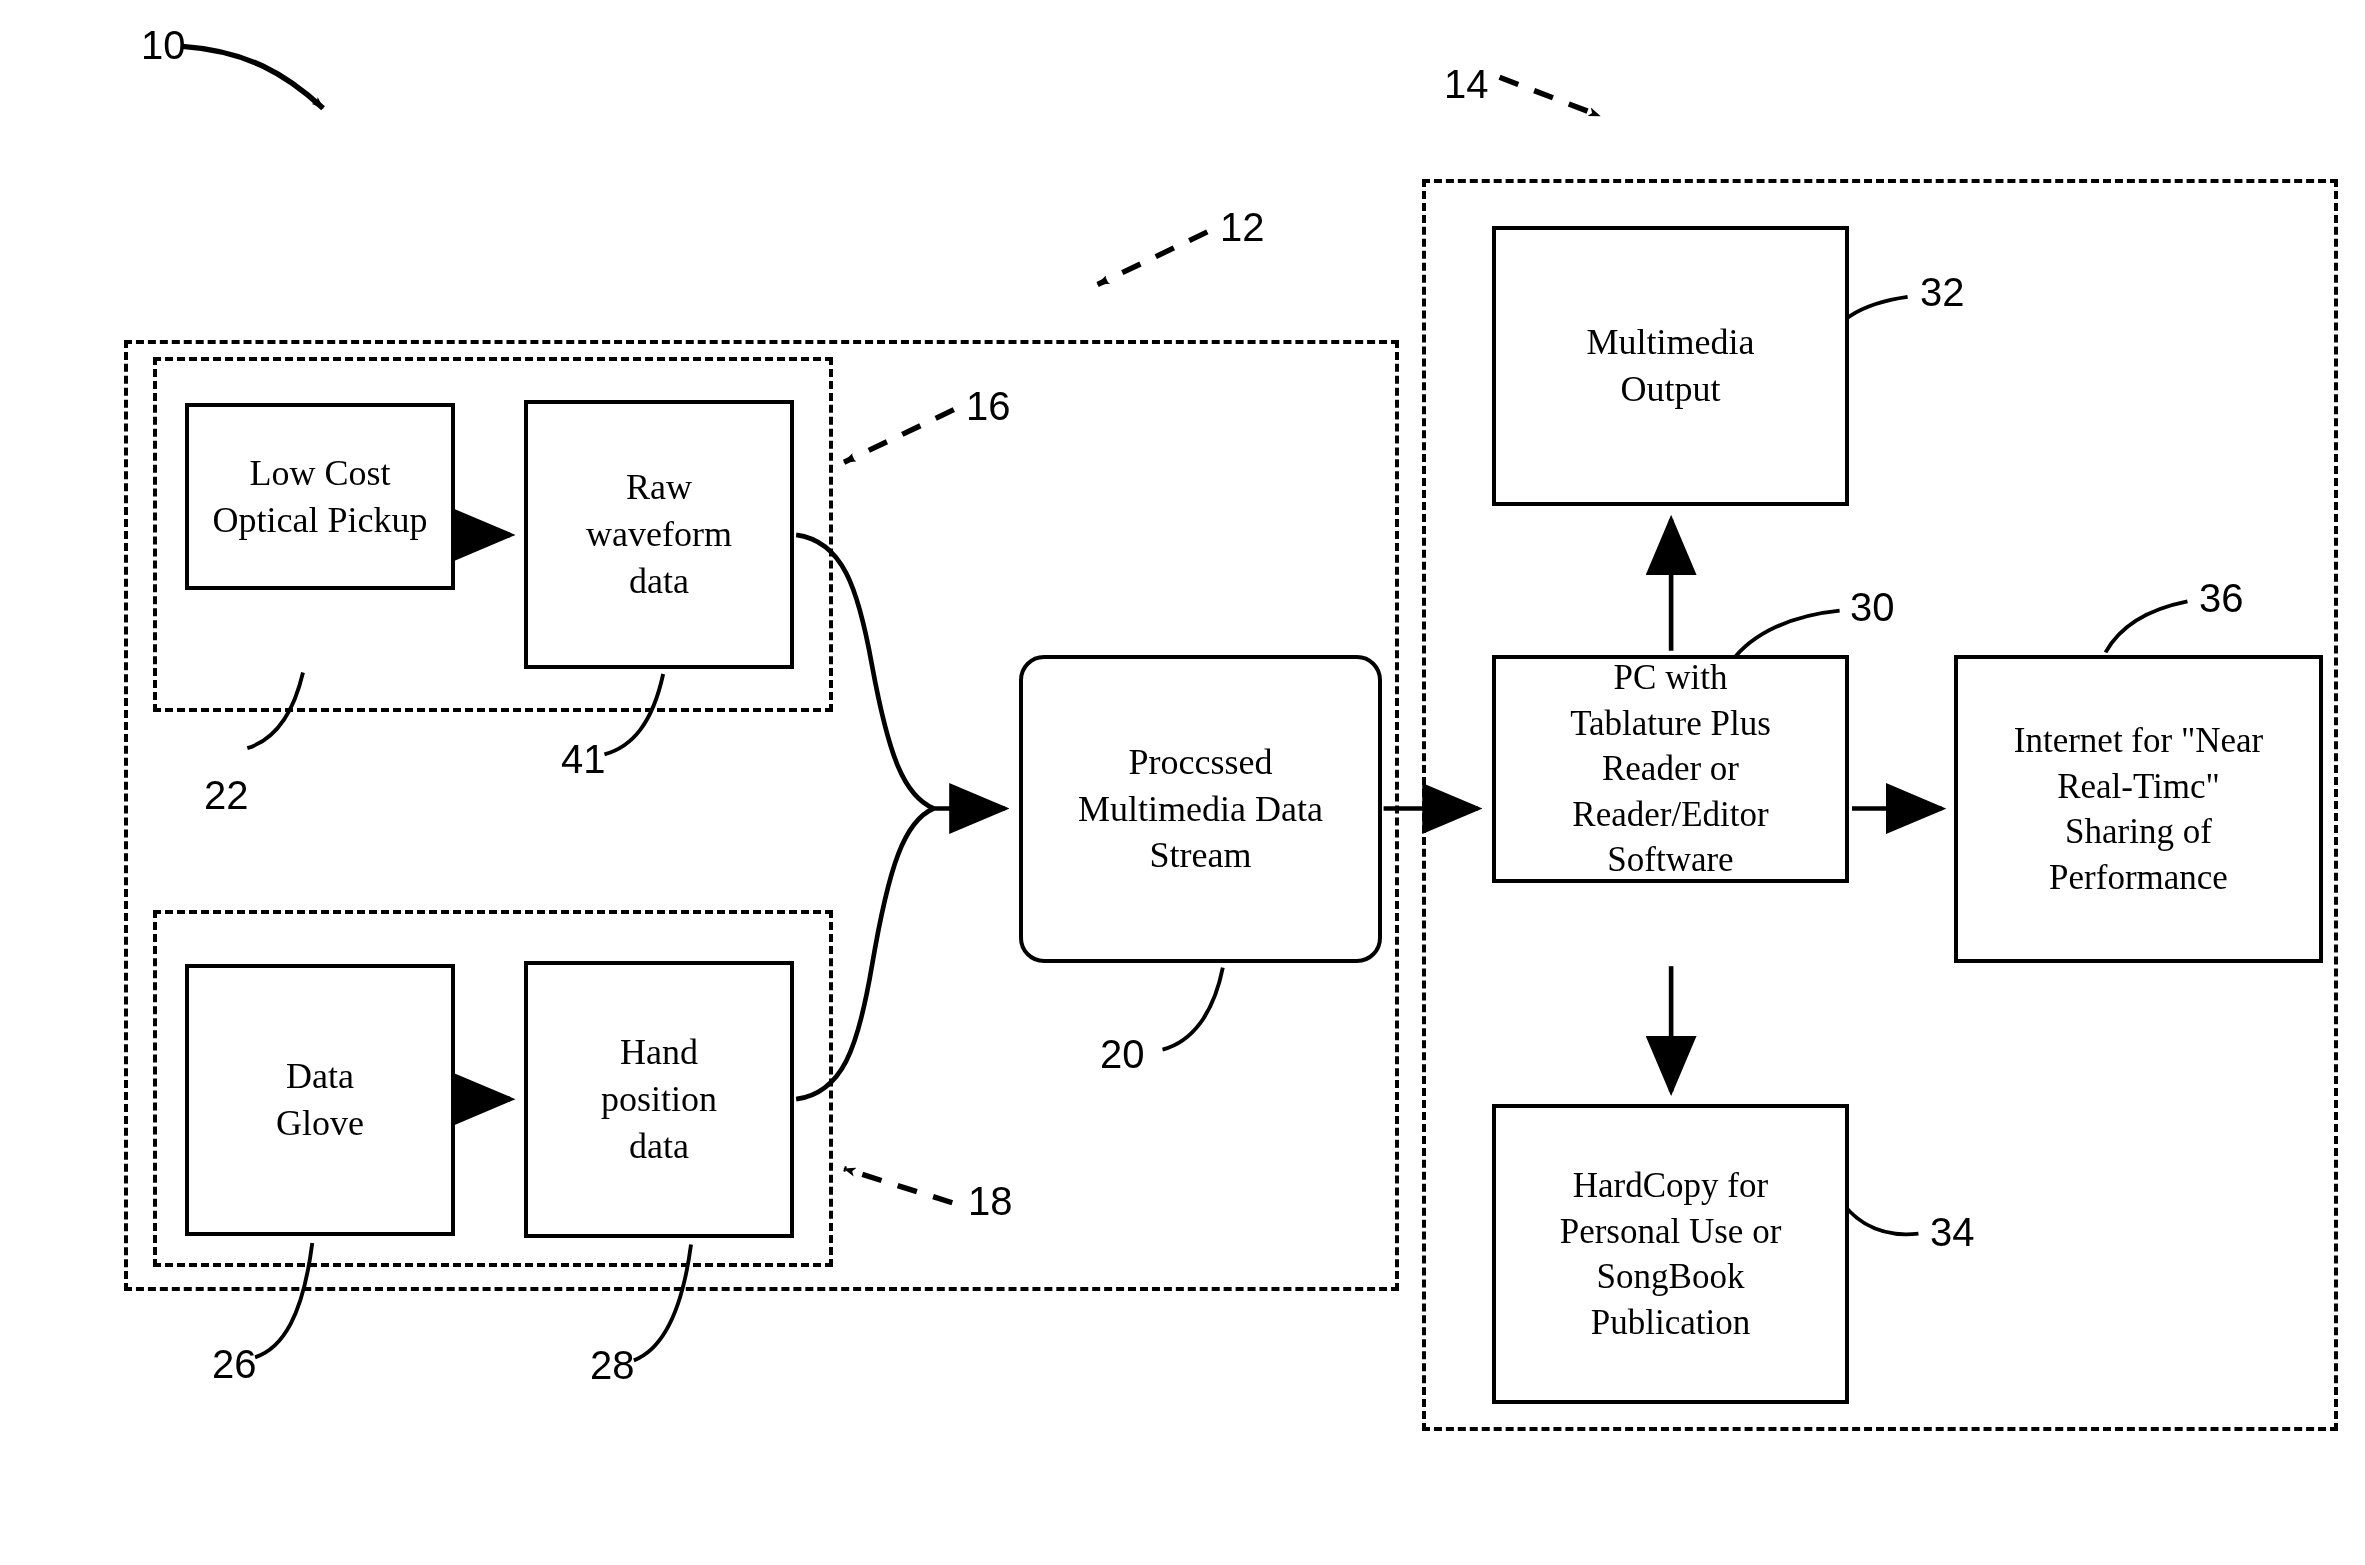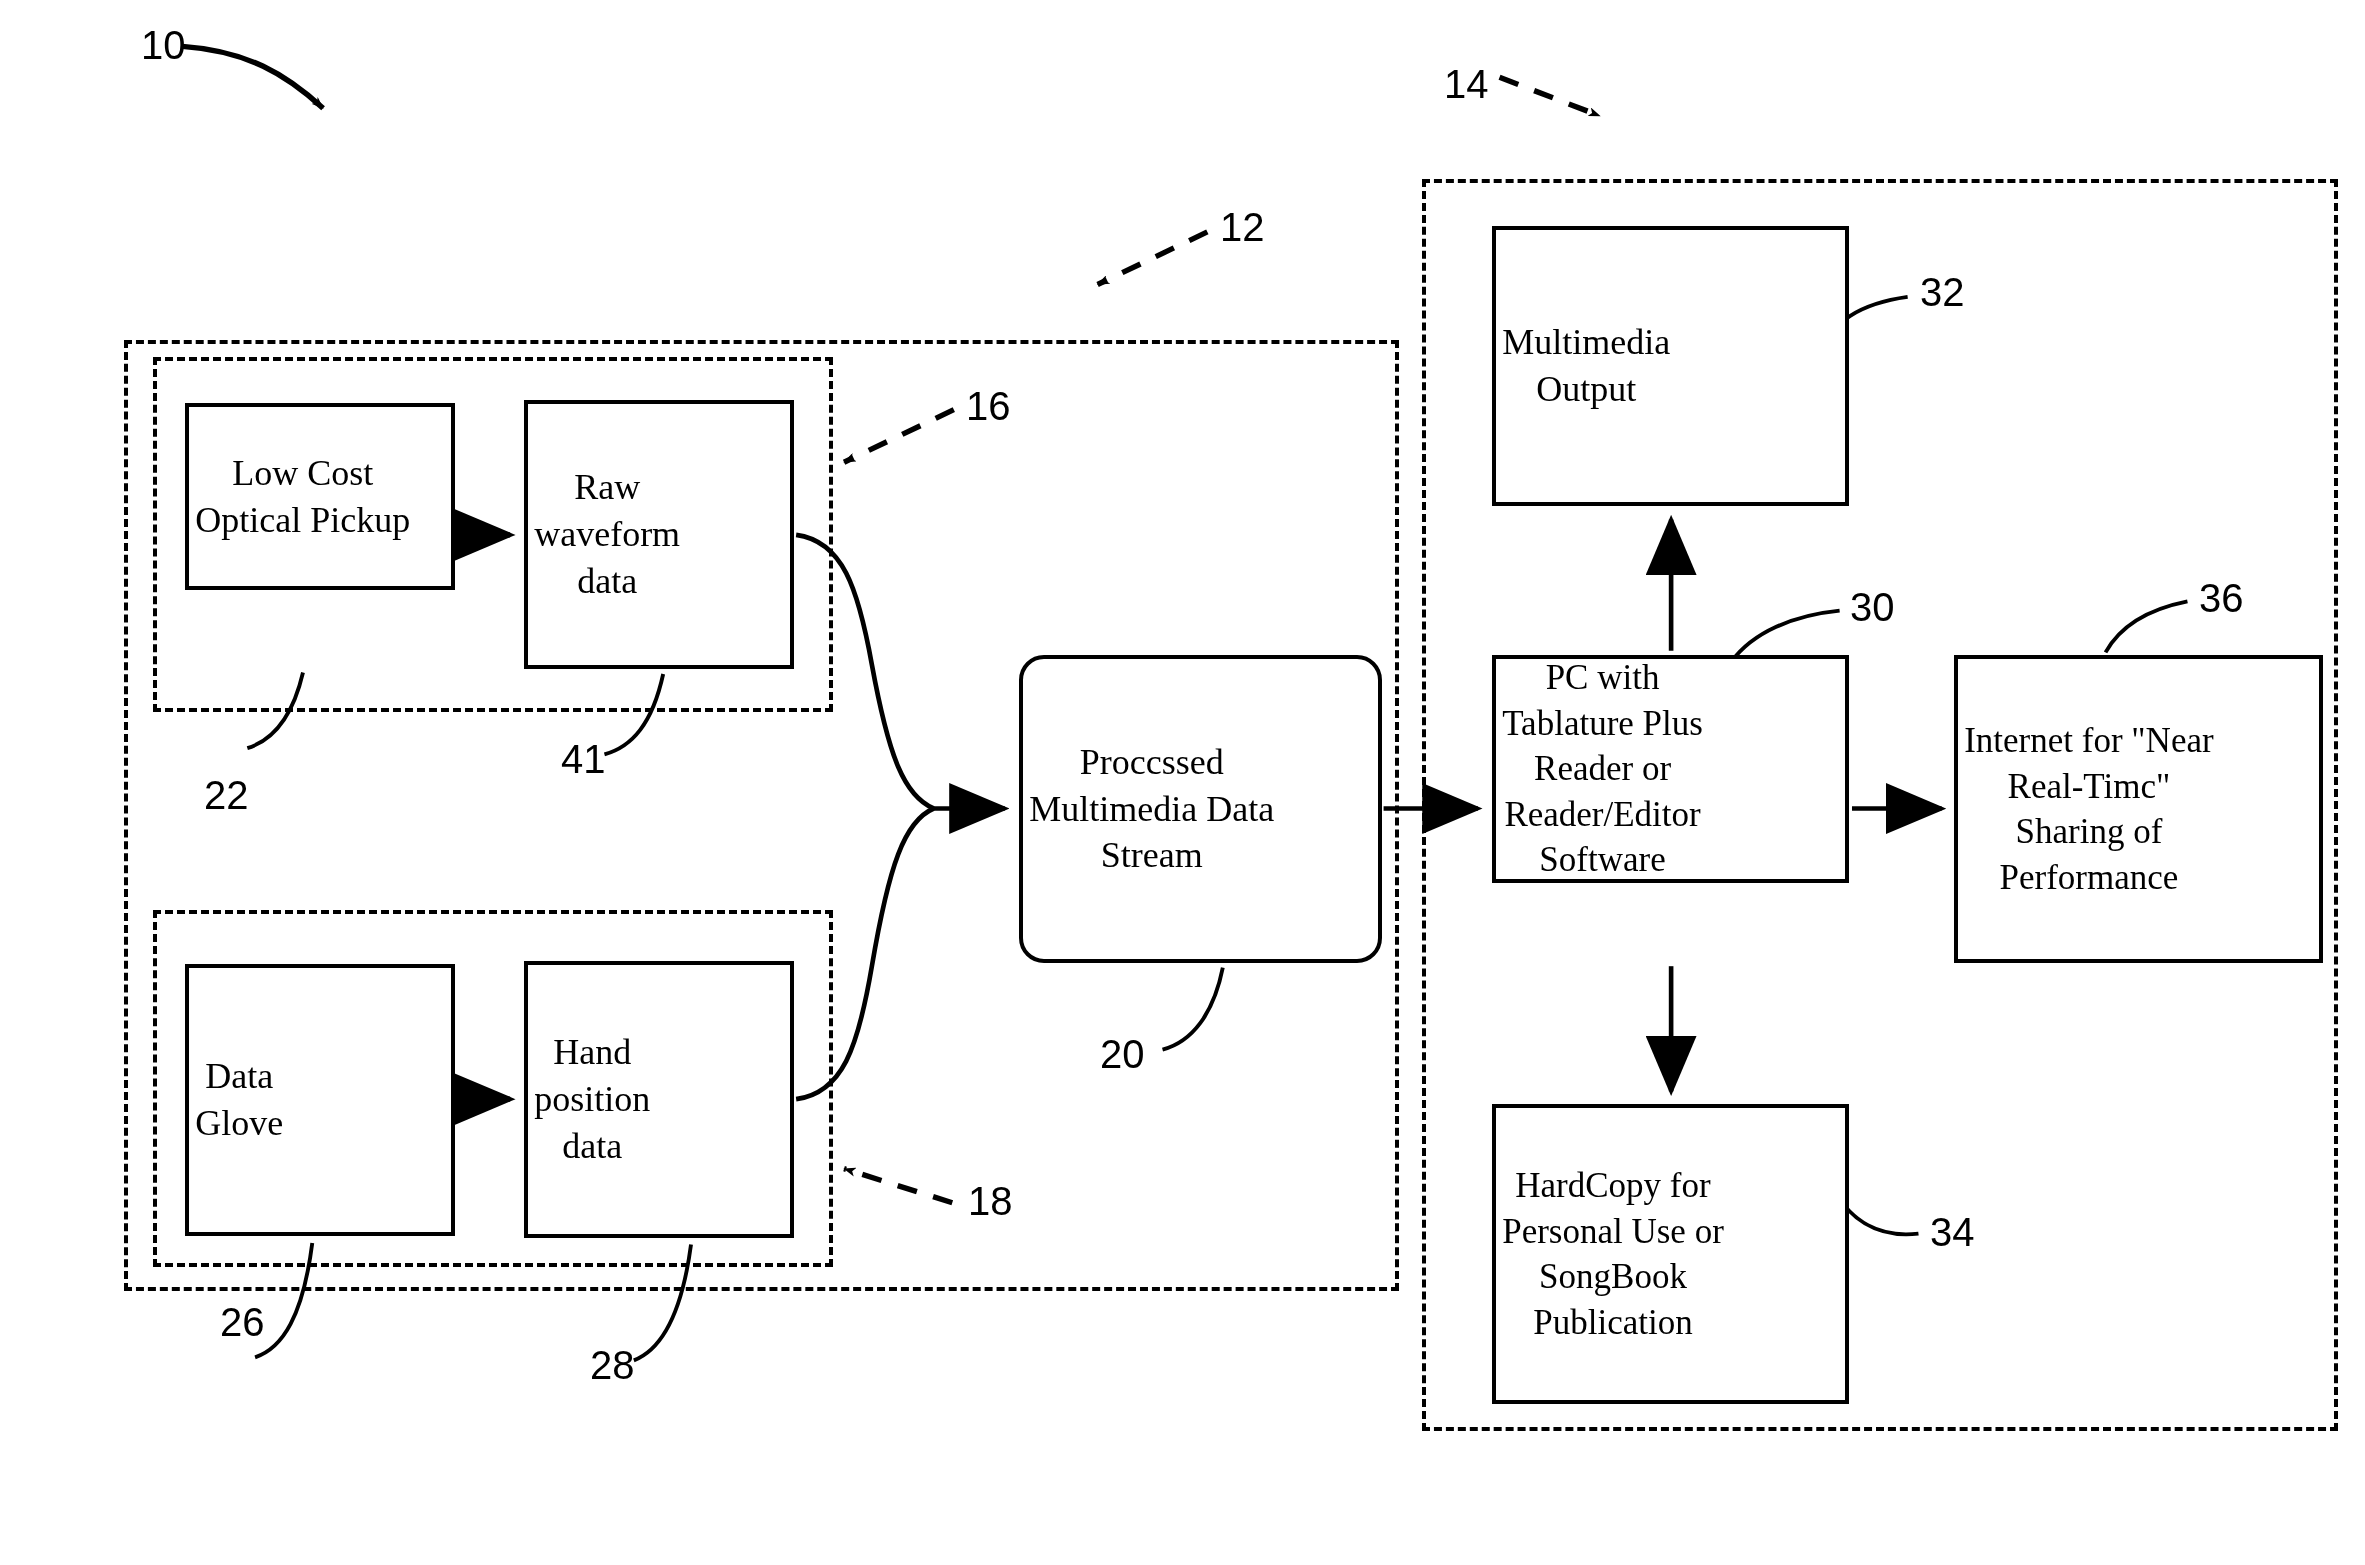--- a/index.html
+++ b/index.html
@@ -24,20 +24,21 @@
     height: 1566px;
   }
   
   .box {
     position: absolute;
     box-sizing: border-box;
     border: 4.6px solid #000000;
     background: #ffffff;
     display: flex;
     align-items: center;
+    justify-content: center;
     text-align: center;
     line-height: 1.30;
     z-index: 4;
   }
   .box .btxt {
     display: block;
     white-space: pre-line;
     padding: 0 6.2px;
   }
   .fs-45 { font-size: 35px; }
@@ -240,21 +241,21 @@
   <div class="refnum" style="left:1220px; top:207px;">12</div>
 
   <div class="refnum" style="left:966px; top:386px;">16</div>
 
   <div class="refnum" style="left:968px; top:1181px;">18</div>
 
   <div class="refnum" style="left:204px; top:775px;">22</div>
 
   <div class="refnum" style="left:561px; top:739px;">41</div>
 
-  <div class="refnum" style="left:212px; top:1302px;margin-left:8px;">26</div>
+  <div class="refnum" style="left:212px; top:1344px;">26</div>
 
   <div class="refnum" style="left:590px; top:1345px;">28</div>
 
   <div class="refnum" style="left:1100px; top:1034px;">20</div>
 
   <div class="refnum" style="left:1850px; top:587px;">30</div>
 
   <div class="refnum" style="left:1920px; top:272px;">32</div>
 
   <div class="refnum" style="left:1930px; top:1212px;">34</div>

